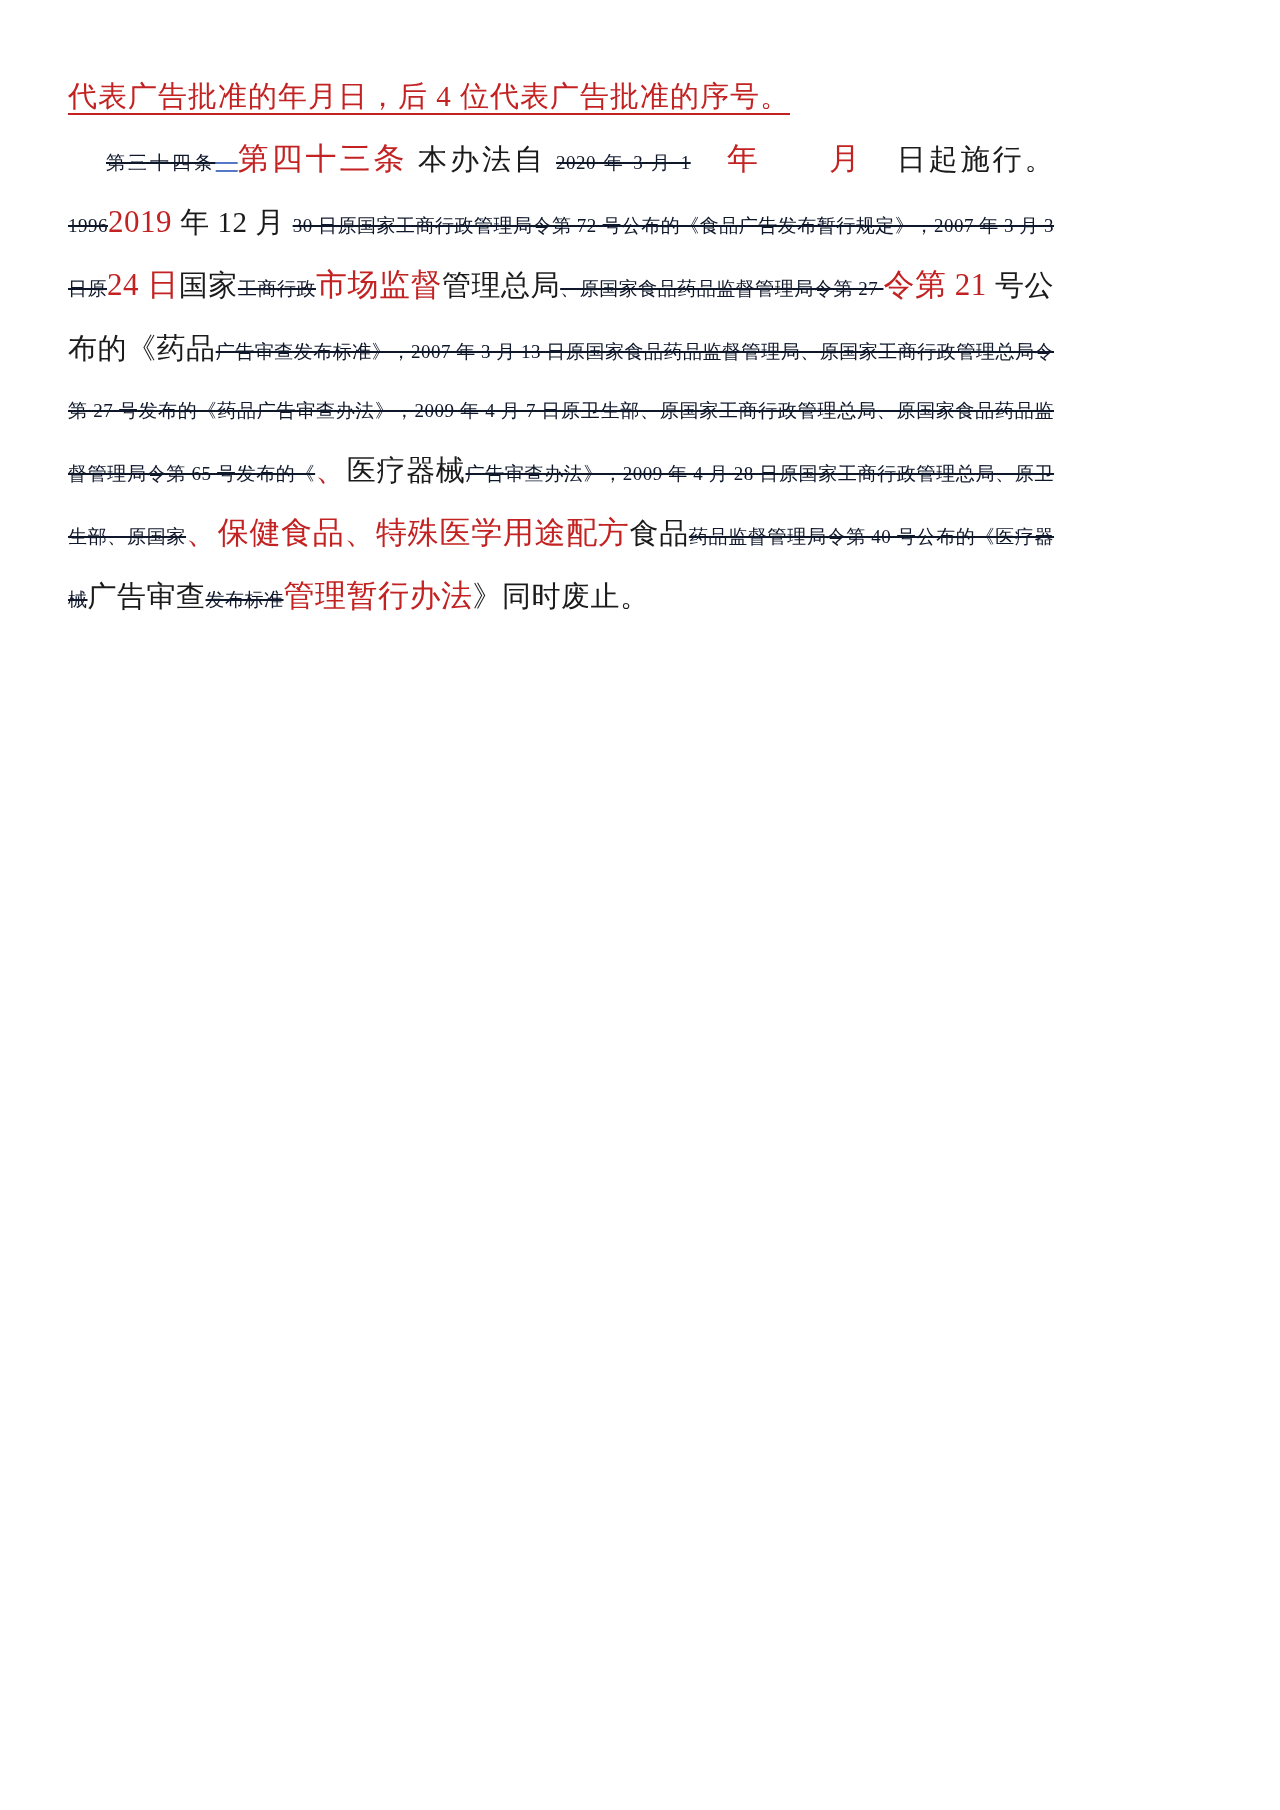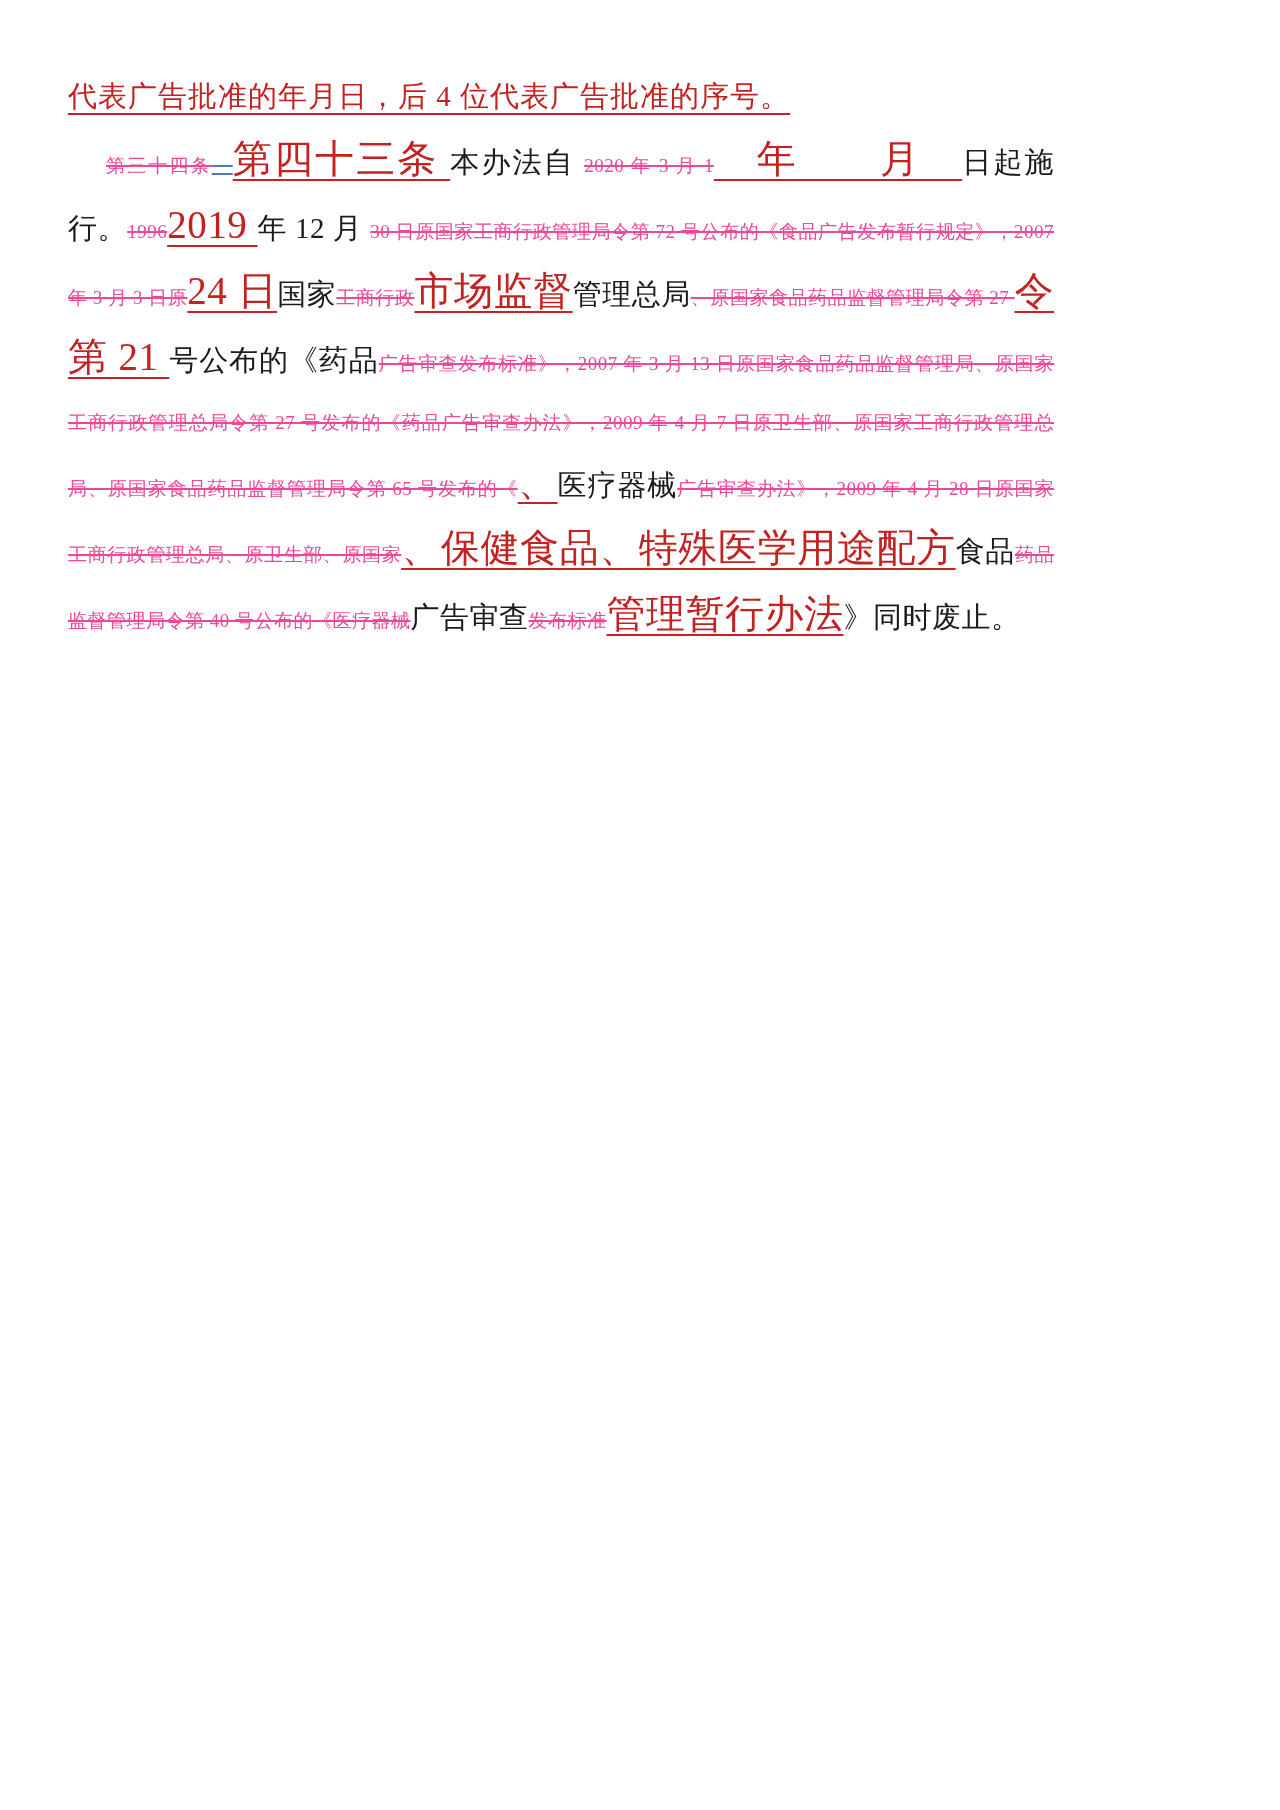--- a/index.html
+++ b/index.html
@@ -38,27 +38,26 @@
     line-height: 58px;
     letter-spacing: 0.5px;
   }
   .run-text {
     color: #1b1b1b;
     font-size: 29px;
     margin-top: 44px;
   }
   .run-ins {
     color: #c32222;
-    font-size: 39px;
-    text-decoration: underline;
+    font-size: 31px;
     text-decoration-thickness: 2px;
     text-underline-offset: 7px;
   }
   .run-del {
-    color: #ec4899;
+    color: #0f172a;
     font-size: 19px;
     text-decoration: line-through;
     text-decoration-thickness: 1.5px;
   }
   .run-del-u {
     color: #5578c4;
     font-size: 19px;
     text-decoration: line-through underline;
     text-decoration-thickness: 1.5px;
   }

